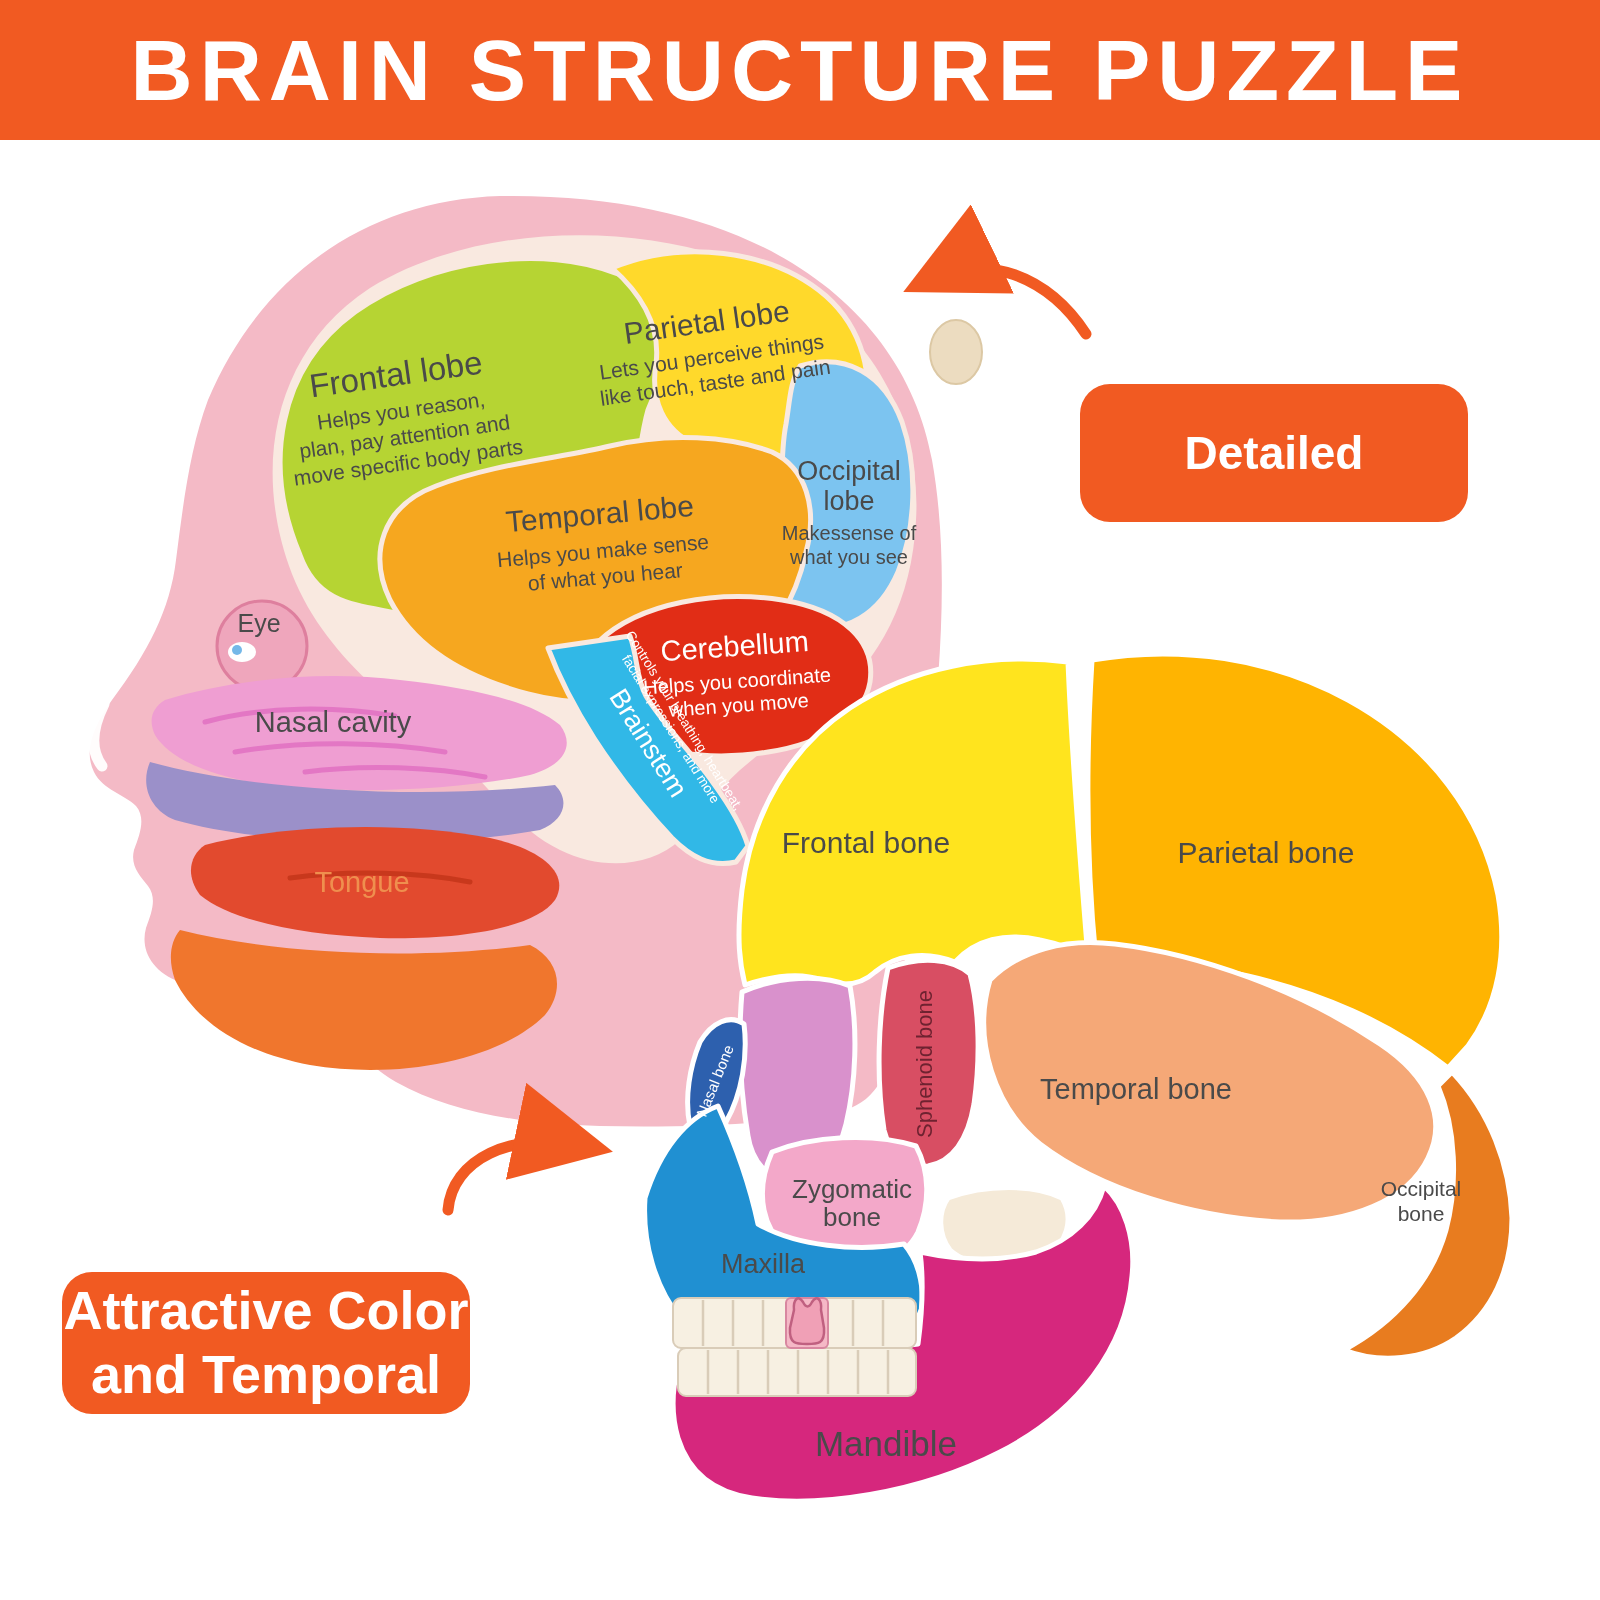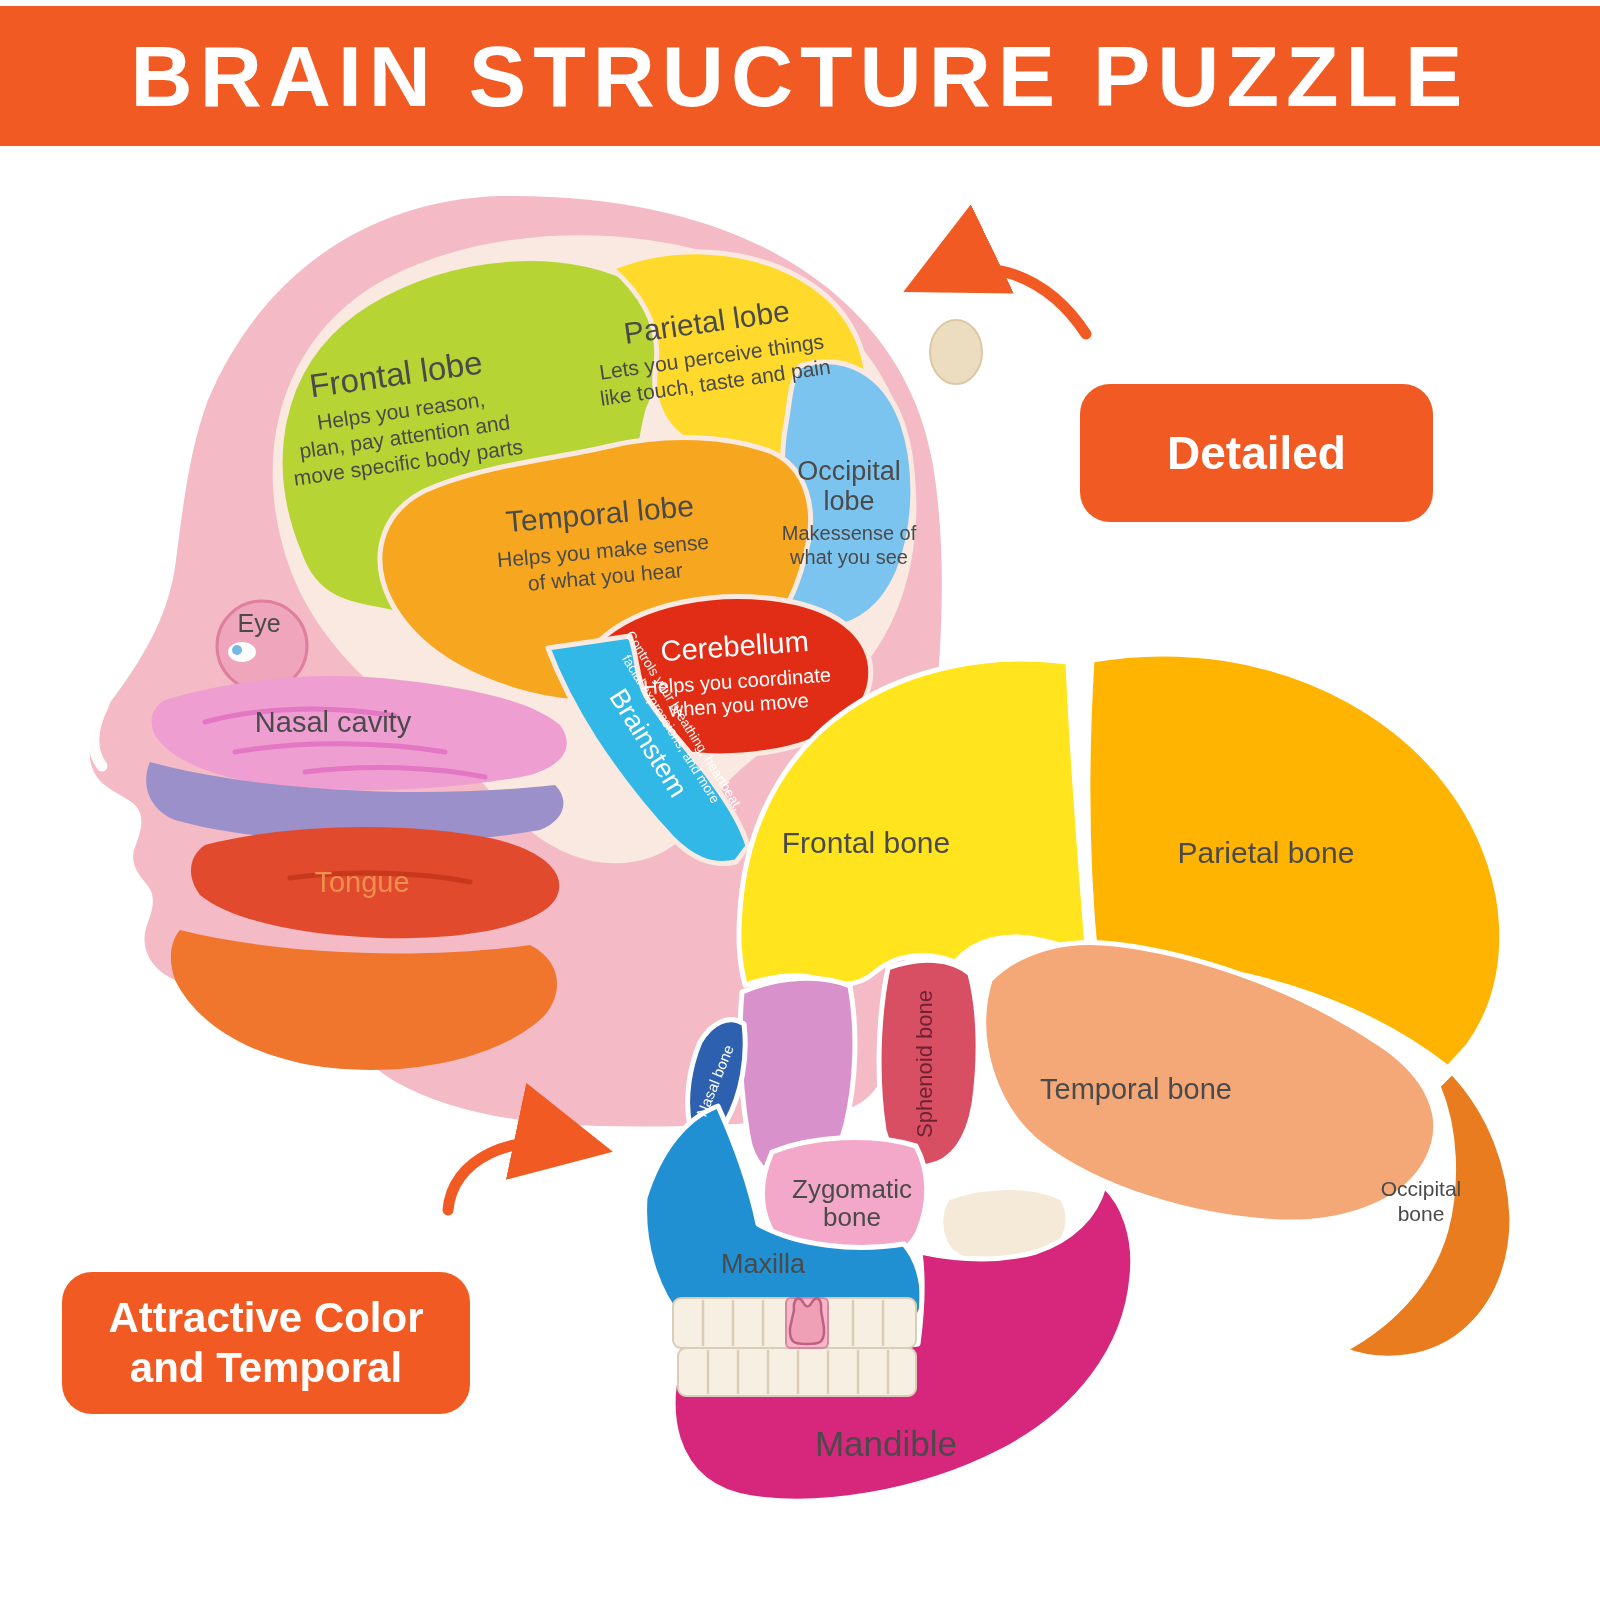--- a/index.html
+++ b/index.html
@@ -1,22 +1,22 @@
 <!DOCTYPE html>
 <html><head>
 <meta charset="utf-8">
 <style>
   html,body{margin:0;padding:0;background:#ffffff;}
   body{width:1600px;height:1600px;position:relative;overflow:hidden;font-family:"Liberation Sans",sans-serif;}
-  .banner{position:absolute;left:0;top:0;width:1600px;height:140px;background:#f15a22;display:flex;align-items:center;justify-content:center;margin-top:6px;}
+  .banner{position:absolute;left:0;top:0;width:1600px;height:140px;background:#f15a22;display:flex;align-items:center;justify-content:center;}
   .banner h1{margin:0;color:#ffffff;font-size:86px;font-weight:bold;letter-spacing:7px;white-space:nowrap;}
   .illustration{position:absolute;left:0;top:0;width:1600px;height:1600px;}
   .callout{position:absolute;background:#f15a22;color:#ffffff;border-radius:30px;display:flex;flex-direction:column;align-items:center;justify-content:center;font-weight:bold;text-align:center;line-height:1.18;}
-  #callout-detailed{left:1080px;top:384px;width:353px;height:138px;font-size:46px;}
-  #callout-attractive{left:62px;top:1272px;width:408px;height:142px;font-size:42px;}
+  #callout-detailed{left:1080px;top:384px;width:388px;height:138px;font-size:46px;}
+  #callout-attractive{left:62px;top:1272px;width:408px;height:142px;font-size:54px;}
   
   .head-skin{fill:#f4bac6;}
   .head-tab{fill:#ecdcc0;stroke:#dcc8a4;stroke-width:2;}
   .skull-interior{fill:#f9e9e0;}
   .brain-piece{stroke:#f9e9e0;stroke-width:5;stroke-linejoin:round;}
   .face-piece{stroke:#f4bac6;stroke-width:0;}
   .purple-band{fill:#9b90c9;}
   .under-tongue{fill:#f0762d;}
   .orchid-piece{fill:#d991cc;}
   .condyle-piece{fill:#f5ead8;}

